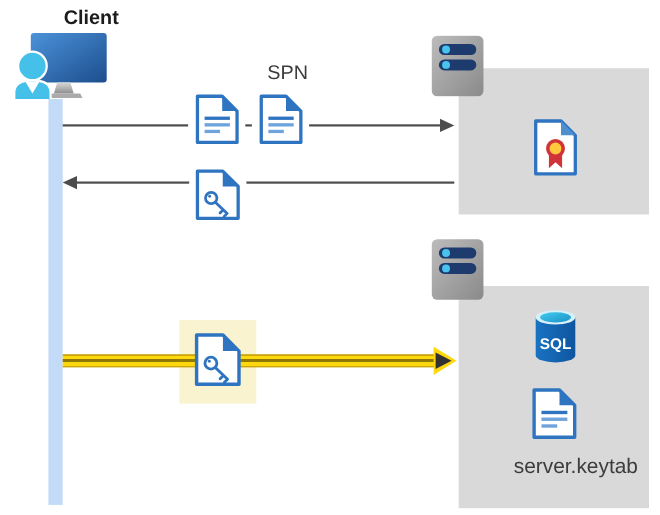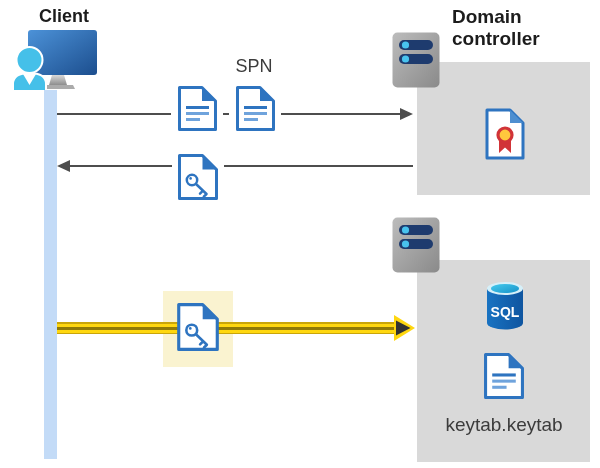--- a/index.html
+++ b/index.html
@@ -1,21 +1,21 @@
 <!DOCTYPE html>
 <html><head>
 <meta charset="utf-8">
 <style>
   html,body{margin:0;padding:0;background:#fff;}
   .canvas{position:relative;width:600px;height:468px;background:#fff;overflow:hidden;
           font-family:"Liberation Sans",sans-serif;}
   .abs{position:absolute;}
   .title{font-weight:bold;font-size:19px;line-height:22px;color:#1c1c1c;}
   .label{font-size:18px;color:#3c3c3c;}
-  .center{text-align:center;}
+  .center{text-align:right;}
   .gray-box{background:#d9d9d9;}
   .lifeline{background:#c3dbf7;}
   .hline{background:#4d4d4d;height:2px;}
   .arrow-right{width:0;height:0;border-top:6.5px solid transparent;border-bottom:6.5px solid transparent;border-left:13px solid #4d4d4d;}
   .arrow-left{width:0;height:0;border-top:6.5px solid transparent;border-bottom:6.5px solid transparent;border-right:13px solid #4d4d4d;}
   .icon-plate{background:#fff;display:flex;align-items:center;justify-content:center;}
   .yellow-line{background:linear-gradient(to bottom,
       #c9a50a 0px,#c9a50a 1.5px,
       #ffd70f 1.5px,#ffd70f 4.5px,
       #8f7906 4.5px,#8f7906 7.5px,
@@ -102,21 +102,20 @@
   </div>
 
   <div class="abs gray-box" style="left:417px;top:62px;width:173px;height:133px;"></div>
   <svg class="abs" style="left:392px;top:32px;" width="48" height="56" viewBox="0 0 48 56">
     <rect x="0.5" y="0.5" width="47" height="55" rx="5" fill="url(#srvgrad)"></rect>
     <rect x="7" y="8" width="34" height="10" rx="5" fill="#1e3b6e"></rect>
     <circle cx="13.5" cy="13" r="3.6" fill="#49c3ee"></circle>
     <rect x="7" y="22" width="34" height="10" rx="5" fill="#1e3b6e"></rect>
     <circle cx="13.5" cy="27" r="3.6" fill="#49c3ee"></circle>
   </svg>
-  <div class="abs title" style="left:452px;top:6px;width:126px;">Domain controller</div>
 
   <svg class="abs" style="left:485px;top:108px;" width="40" height="52" viewBox="0 0 40 52">
     <path d="M2,2 H25 L38,15 V50 H2 Z" fill="#fff" stroke="#2e74c0" stroke-width="3" stroke-linejoin="round"></path>
     <path d="M25,2 V15 H38 Z" fill="#4e8fd0"></path>
     <path d="M14,30 H26 V45 L20,39.5 L14,45 Z" fill="#d13438"></path>
     <circle cx="20" cy="27" r="7" fill="#ffc83d" stroke="#d13438" stroke-width="3.2"></circle>
   </svg>
 
   <div class="abs highlight-box" style="left:163px;top:291px;width:70px;height:76px;"></div>
   <div class="abs yellow-line" style="left:57px;top:322px;width:338px;height:12px;"></div>
@@ -148,15 +147,15 @@
     <text x="21" y="37" text-anchor="middle" font-size="14" font-weight="bold" font-family="Liberation Sans, sans-serif" fill="#fff">SQL</text>
   </svg>
 
   <svg class="abs" style="left:483px;top:350px;" width="42" height="52" viewBox="0 0 41 47">
     <path d="M2.5,2.5 H25 L38.5,16 V44.5 H2.5 Z" fill="#fff" stroke="#2e74c0" stroke-width="3" stroke-linejoin="round"></path>
     <path d="M25,2.5 V16 H38.5 Z" fill="#2e74c0"></path>
     <rect x="9" y="21" width="23" height="3" fill="#2e74c0"></rect>
     <rect x="9" y="27" width="23" height="3" fill="#6fa3dc"></rect>
     <rect x="9" y="33" width="14" height="3" fill="#6fa3dc"></rect>
   </svg>
-  <div class="abs label center" style="left:428px;top:414px;width:152px;font-size:19px;">keytab.keytab</div>
+  <div class="abs label center" style="left:428px;top:414px;width:152px;font-size:19px;">server.keytab</div>
 
 </div>
 
 </body></html>

